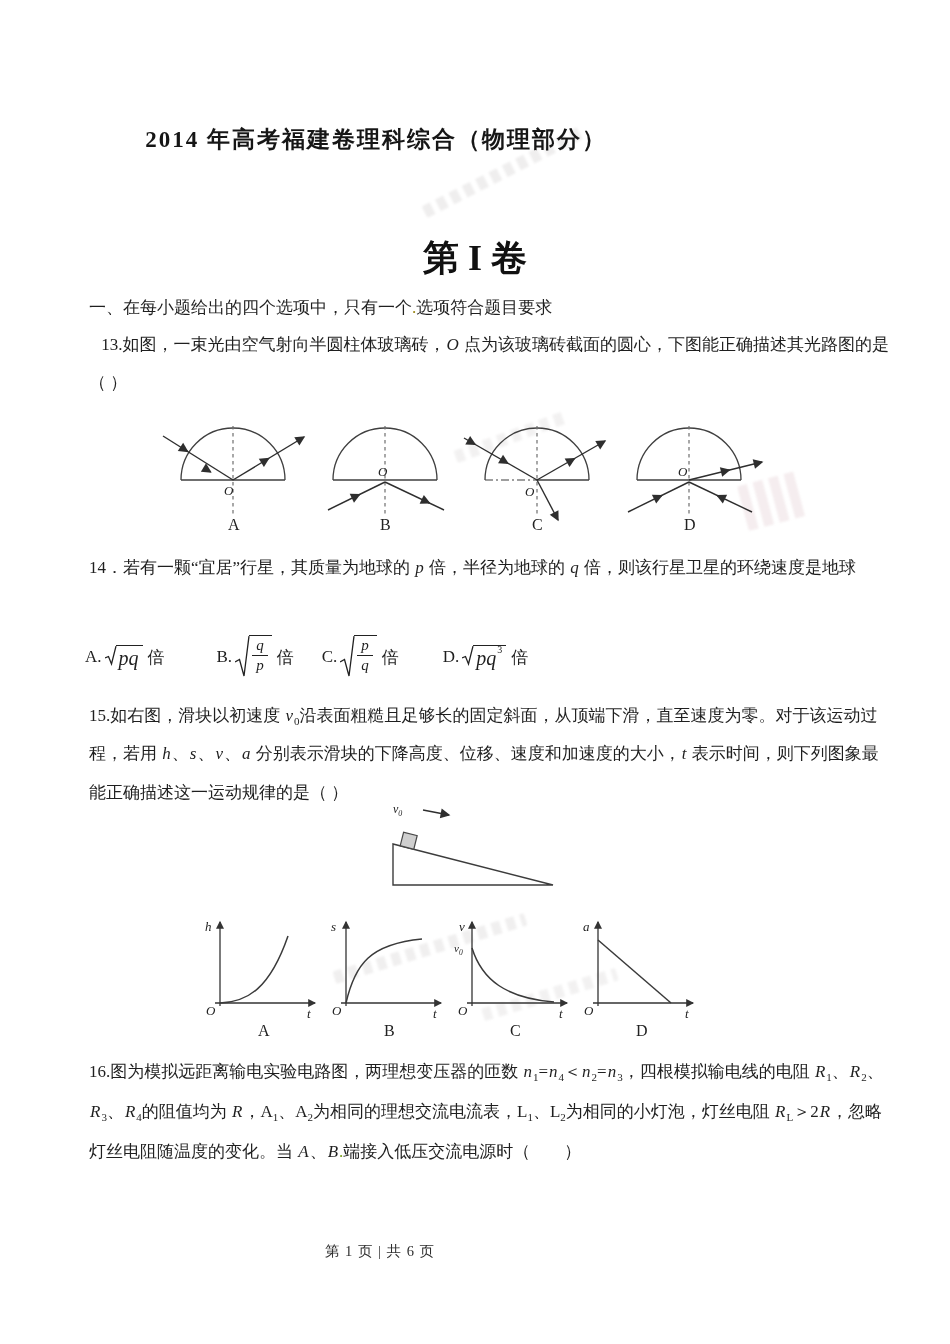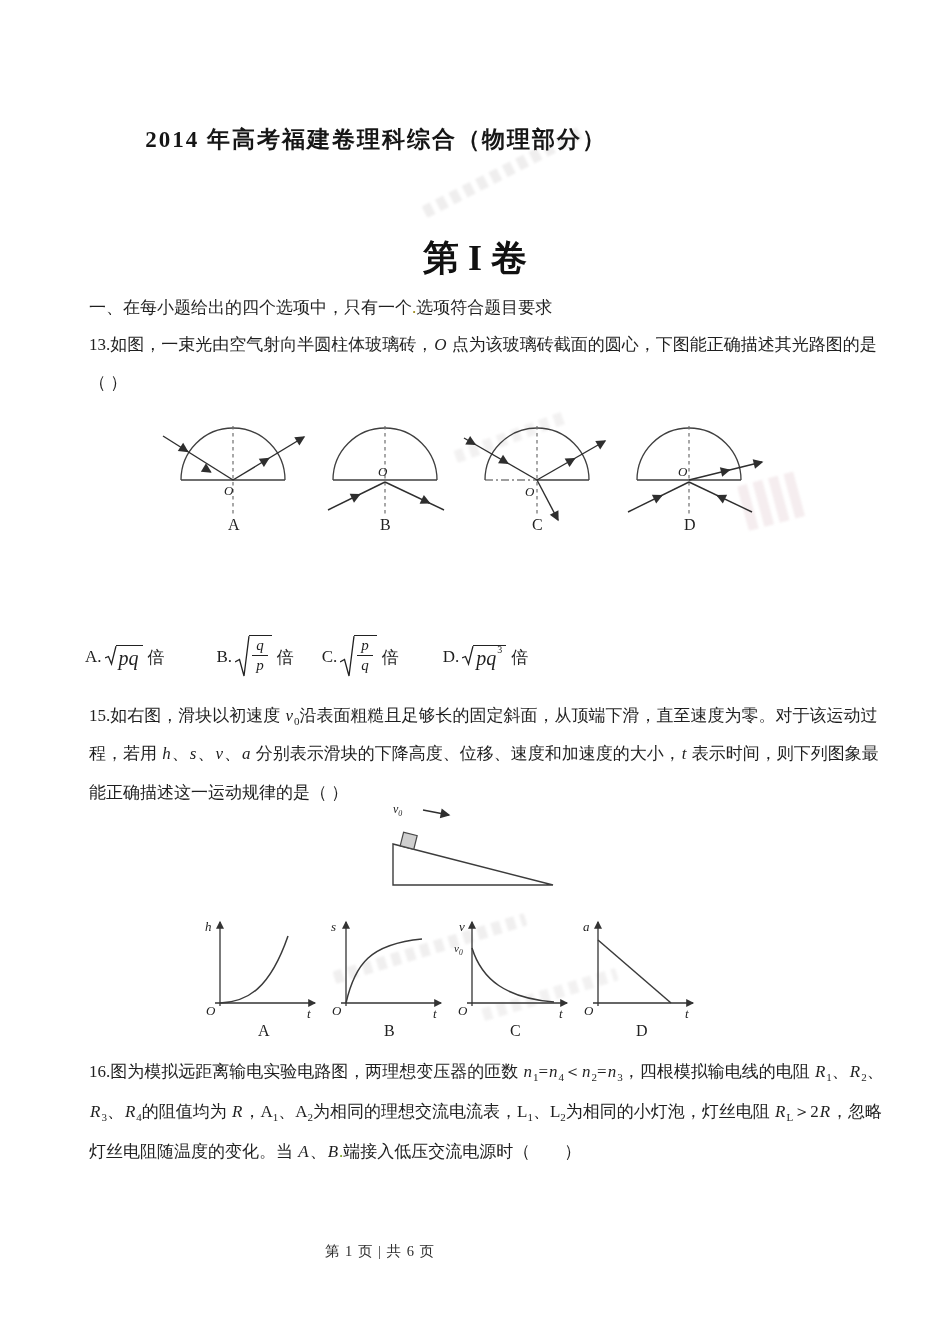--- a/index.html
+++ b/index.html
@@ -57,21 +57,21 @@
   <div class="wm pink" style="left:742px;top:478px;width:60px;height:46px;transform:rotate(-15deg);"></div>
   <div class="wm" style="left:330px;top:942px;width:200px;transform:rotate(-17deg);opacity:.12;"></div>
   <div class="wm" style="left:480px;top:988px;width:140px;transform:rotate(-17deg);opacity:.10;"></div>
 
   <div class="abs doc-title">2014 年高考福建卷理科综合（物理部分）</div>
   <div class="abs section-title">第 I 卷</div>
 
   <div class="abs tline" style="top:296px;">一、在每小题给出的四个选项中，只有一个<span style="color:#9a8616">.</span>选项符合题目要求</div>
 
   
-  <div class="abs tline" style="top:333px;">13.如图，一束光由空气射向半圆柱体玻璃砖，<i>O</i> 点为该玻璃砖截面的圆心，下图能正确描述其光路图的是</div>
+  <div class="abs tline" style="top:333px;text-align:right;">13.如图，一束光由空气射向半圆柱体玻璃砖，<i>O</i> 点为该玻璃砖截面的圆心，下图能正确描述其光路图的是</div>
   <div class="abs tline" style="top:371px;">（ ）</div>
 
   <div class="abs optics-row">
 
     <svg width="150" height="132" viewBox="0 0 150 132">
       <path d="M23,78 A52,52 0 0 1 127,78" fill="none" stroke="#3f3f3f" stroke-width="1.3"></path>
       <line x1="23" y1="78" x2="127" y2="78" stroke="#3f3f3f" stroke-width="1.3"></line>
       <line x1="75" y1="24" x2="75" y2="112" stroke="#6e6e6e" stroke-width="1.2" stroke-dasharray="3.5,3.5"></line>
       <line x1="5" y1="34" x2="75" y2="78" stroke="#2e2e2e" stroke-width="1.4"></line>
       <line x1="26.9" y1="47.7" x2="29.5" y2="49.4" stroke="#2e2e2e" stroke-width="1.4" marker-end="url(#arr)"></line>
@@ -118,20 +118,21 @@
       <line x1="138" y1="110" x2="75" y2="80" stroke="#2e2e2e" stroke-width="1.4"></line>
       <line x1="106.3" y1="94.9" x2="103.4" y2="93.5" stroke="#2e2e2e" stroke-width="1.4" marker-end="url(#arr)"></line>
       <line x1="75" y1="78" x2="148" y2="60" stroke="#2e2e2e" stroke-width="1.4" marker-end="url(#arr)"></line>
       <line x1="112.3" y1="68.8" x2="115.2" y2="68.1" stroke="#2e2e2e" stroke-width="1.4" marker-end="url(#arr)"></line>
       <text x="64" y="74" font-size="13" font-style="italic">O</text>
       <text x="70" y="128" class="dletter">D</text>
     </svg>
   </div>
 
   
+  <div class="abs tline" style="top:556px;">14．若有一颗“宜居”行星，其质量为地球的 <i>p</i> 倍，半径为地球的 <i>q</i> 倍，则该行星卫星的环绕速度是地球</div>
 
   <div class="abs opt-row">
     <span class="opt" style="margin-right:52px;">
       <span class="olabel">A.</span>
       <span class="sq">
         <svg width="12" height="21" viewBox="0 0 12 21">
           <path d="M0,13 L3.5,11.5 L6.5,19 L11,1.2" fill="none" stroke="#222" stroke-width="1.3"></path>
         </svg>
         <span class="rtop">
             <i>pq</i>

